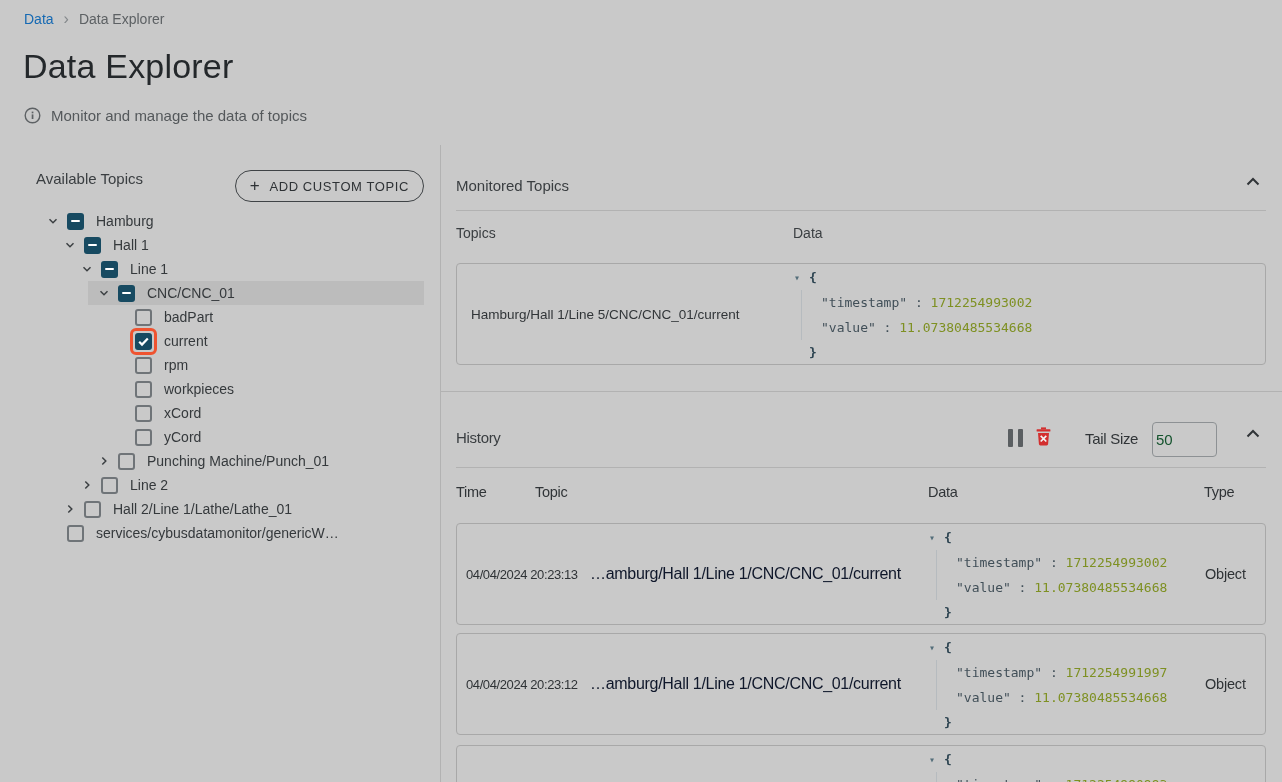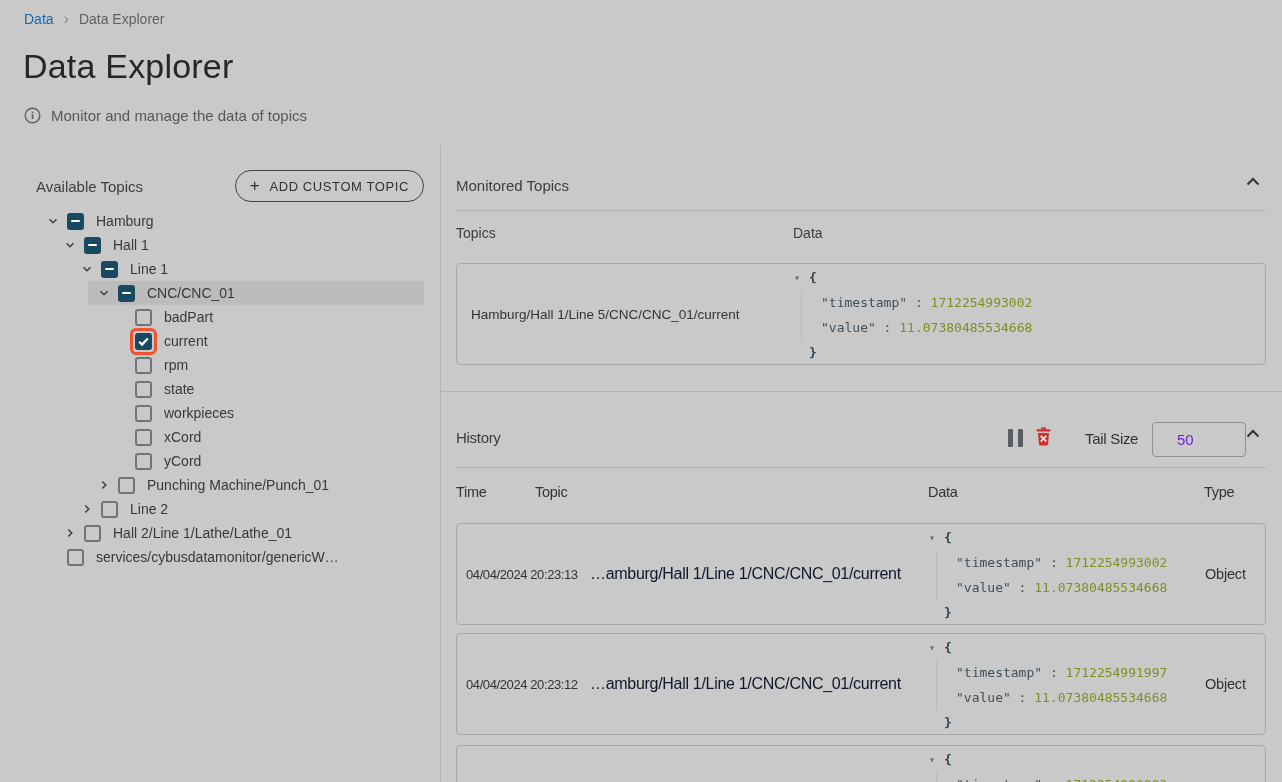--- a/index.html
+++ b/index.html
@@ -11,21 +11,21 @@
   .bc-link{color:#1569b3;cursor:pointer;}
   .bc-sep{color:#85898c;font-size:16px;line-height:14px;}
   .bc-current{color:#5d6164;}
   .page-title{position:absolute;left:23px;top:47px;font-size:34px;font-weight:500;color:#24282b;letter-spacing:.2px;}
   .subtitle{position:absolute;left:24px;top:107px;display:flex;align-items:flex-start;gap:10px;font-size:15px;color:#54585b;}
 
   
   .vdiv{position:absolute;left:440px;top:145px;bottom:0;width:1px;background:#b2b2b2;}
 
   
-  .left-header{position:absolute;left:36px;top:170px;width:388px;height:32px;display:flex;justify-content:space-between;align-items:center;}
+  .left-header{position:absolute;left:36px;top:170px;width:388px;height:32px;display:flex;justify-content:space-between;}
   .lh-title{font-size:15px;color:#3a3e41;}
   .add-btn{height:32px;padding:0 14px;border:1px solid #3f4346;border-radius:16px;background:transparent;display:flex;align-items:center;gap:9px;font-family:inherit;font-size:13px;font-weight:500;letter-spacing:.6px;color:#2e3235;cursor:pointer;}
   .add-btn .plus{font-size:17px;font-weight:400;line-height:1;margin-top:-1px;}
 
   .tree{position:absolute;left:36px;top:209px;width:388px;}
   .trow{position:relative;height:24px;display:flex;align-items:center;font-size:14px;color:#35393c;}
   .trow>.chev,.trow>.cbwrap,.trow>.tlabel{position:relative;z-index:1;}
   .lvl0{padding-left:9px;} .lvl1{padding-left:26px;} .lvl2{padding-left:43px;} .lvl3{padding-left:60px;} .lvl4{padding-left:77px;}
   .chev{width:16px;height:16px;flex:0 0 16px;margin-right:6px;display:flex;align-items:center;justify-content:center;cursor:pointer;}
   .chev.spacer{visibility:hidden;}
@@ -56,21 +56,21 @@
   .jclose{margin-left:15px;}
   .jkey,.jsep{color:#414f58;}
   .jnum{color:#7e9022;}
 
   
   .cond{letter-spacing:-.3px;}
   .pause{position:absolute;left:567px;top:284px;display:flex;gap:5px;cursor:pointer;}
   .pause .bar{width:5px;height:18px;background:#5a5e61;border-radius:1px;}
   .trash{position:absolute;left:594px;top:282px;cursor:pointer;display:flex;}
   .tail-label{position:absolute;left:644px;top:285px;font-size:15px;color:#303437;}
-  .tail-input{position:absolute;left:711px;top:277px;width:94px;height:35px;box-sizing:border-box;border:1px solid #8d9194;border-radius:4px;background:transparent;padding:0 0 0 24px;font-family:"Liberation Sans",sans-serif;font-size:15px;color:#6d28d9;}
+  .tail-input{position:absolute;left:711px;top:277px;width:65px;height:35px;box-sizing:border-box;border:1px solid #8d9194;border-radius:4px;background:transparent;padding:0 0 0 3px;font-family:"Liberation Sans",sans-serif;font-size:15px;color:#14532d;}
   .h-col{position:absolute;top:339px;font-size:14.5px;color:#303437;letter-spacing:-.3px;}
   .h-time{left:9px;font-size:13px;letter-spacing:-.4px;color:#2f3336;}
   .h-topic{left:133px;font-size:16px;letter-spacing:-.3px;color:#0f172a;}
   .h-type{left:748px;font-size:14.5px;letter-spacing:-.2px;color:#2f3336;}
   .h-json{position:absolute;left:472px;top:1px;}
   .mon-topic{left:14px;font-size:13.5px;color:#313538;}
   .mon-json{position:absolute;left:337px;top:1px;}
 </style>
 </head>
 <body>
@@ -187,27 +187,20 @@
     </div>
 
     <div class="trow lvl4">
       <span class="chev spacer"></span>
       <span class="cbwrap">
           <span class="cb un"></span>
         </span>
       <span class="tlabel">rpm</span>
     </div>
 
-    <div class="trow lvl4">
-      <span class="chev spacer"></span>
-      <span class="cbwrap">
-          <span class="cb un"></span>
-        </span>
-      <span class="tlabel">state</span>
-    </div>
 
     <div class="trow lvl4">
       <span class="chev spacer"></span>
       <span class="cbwrap">
           <span class="cb un"></span>
         </span>
       <span class="tlabel">workpieces</span>
     </div>
 
     <div class="trow lvl4">

